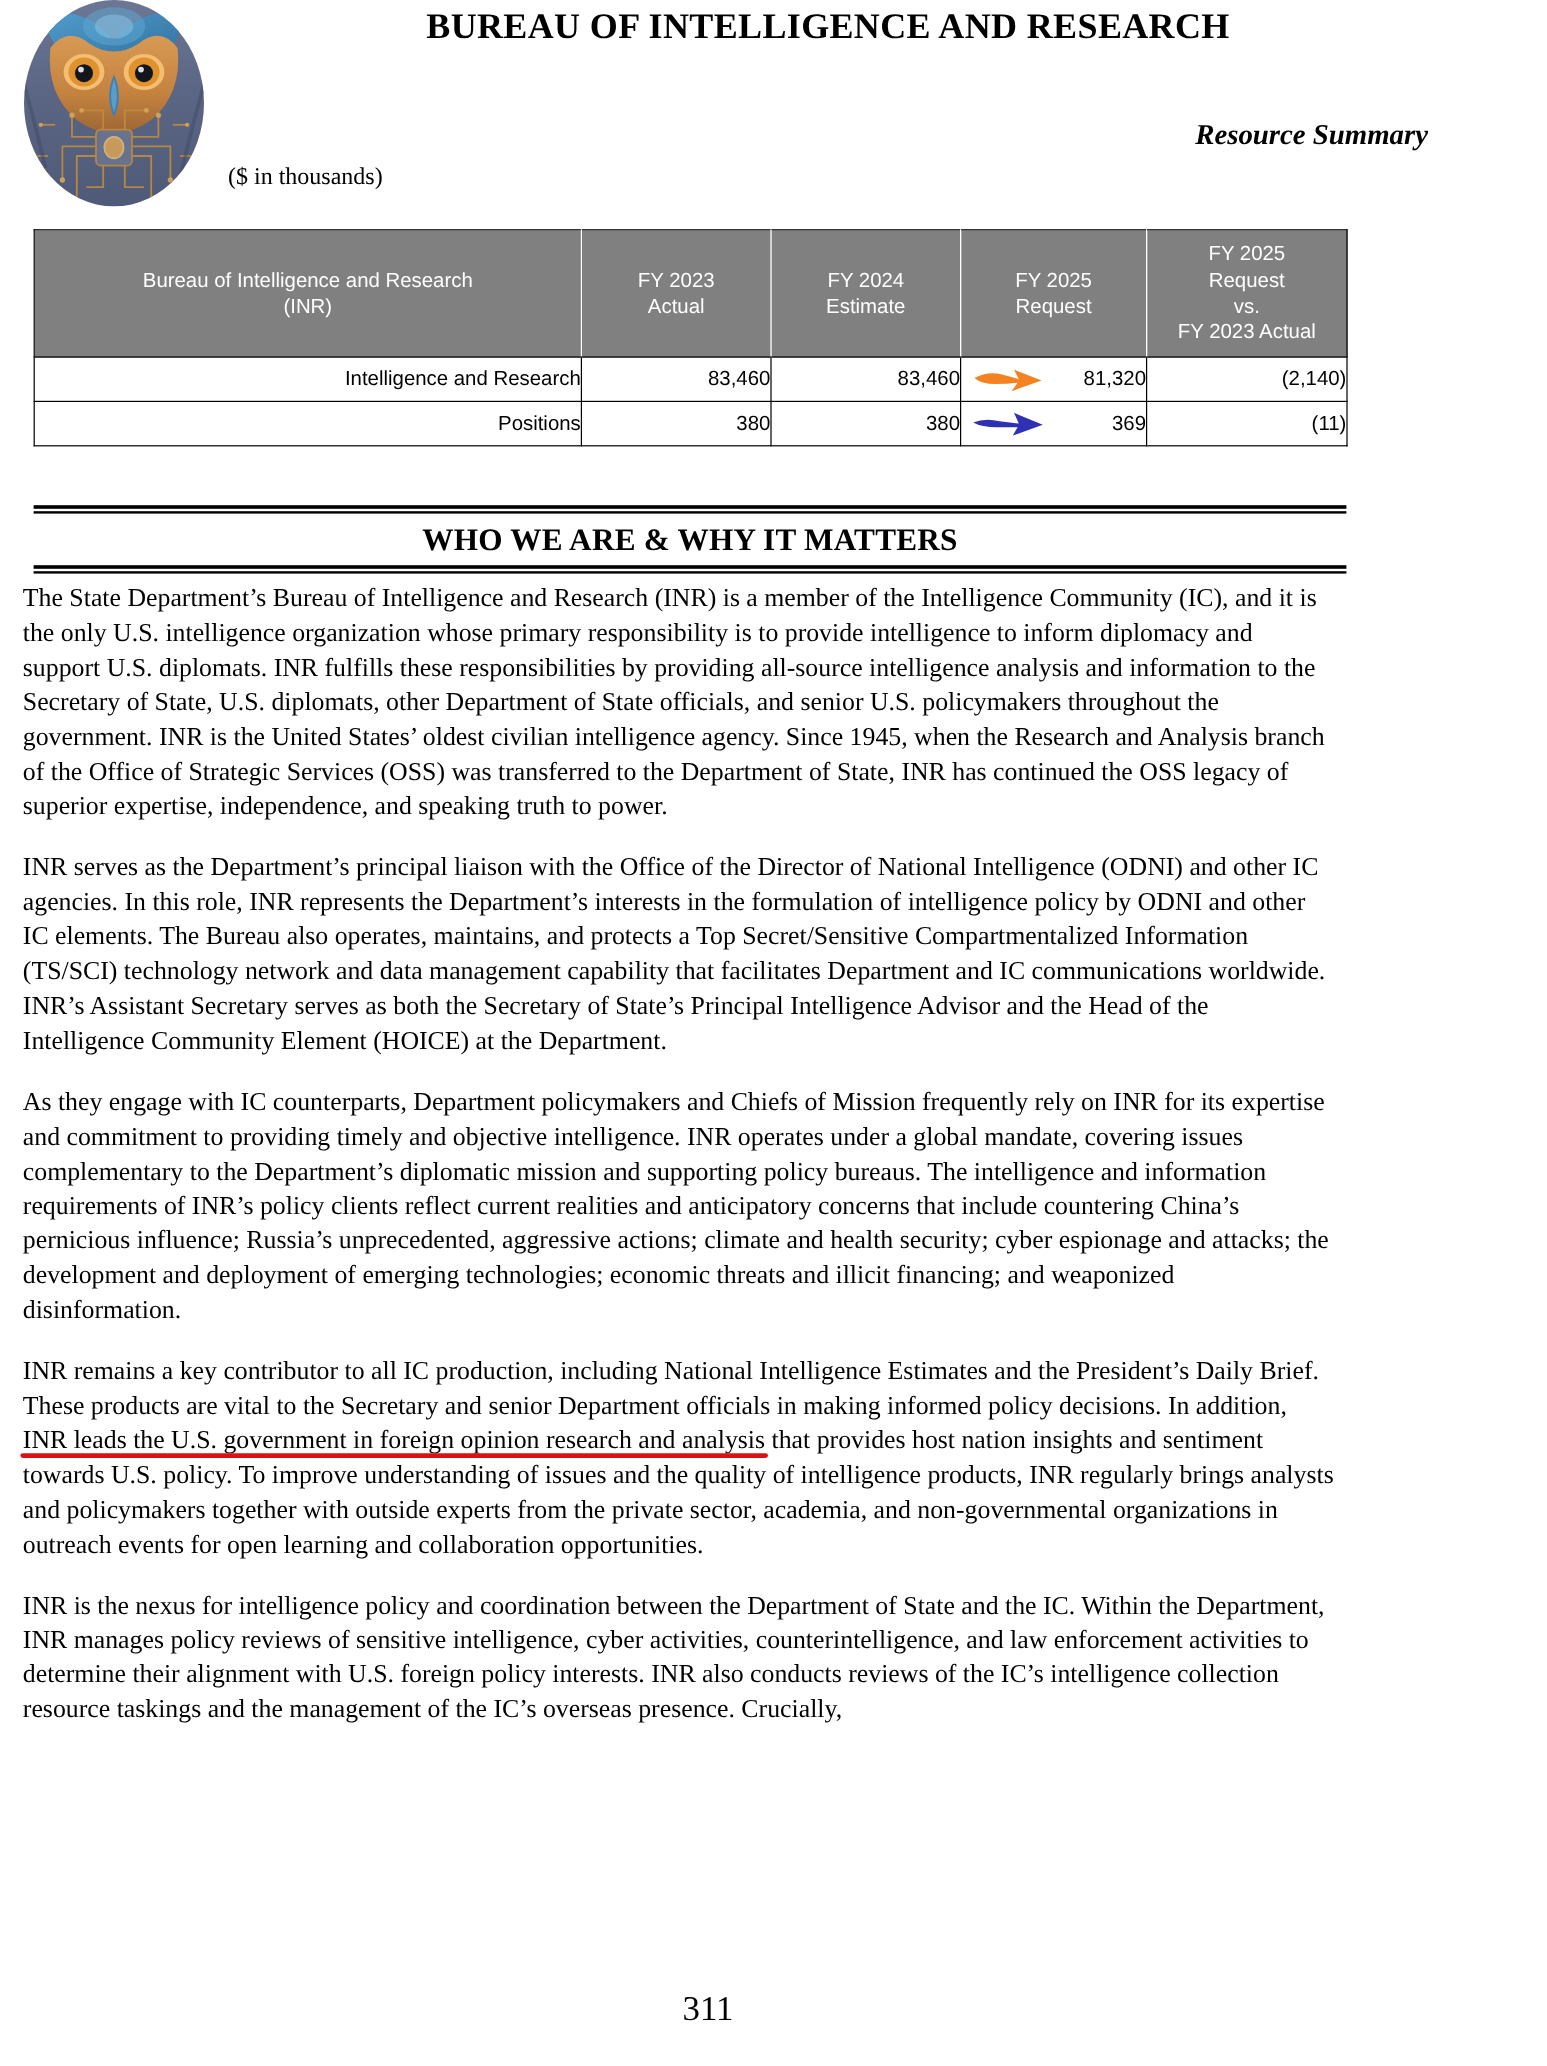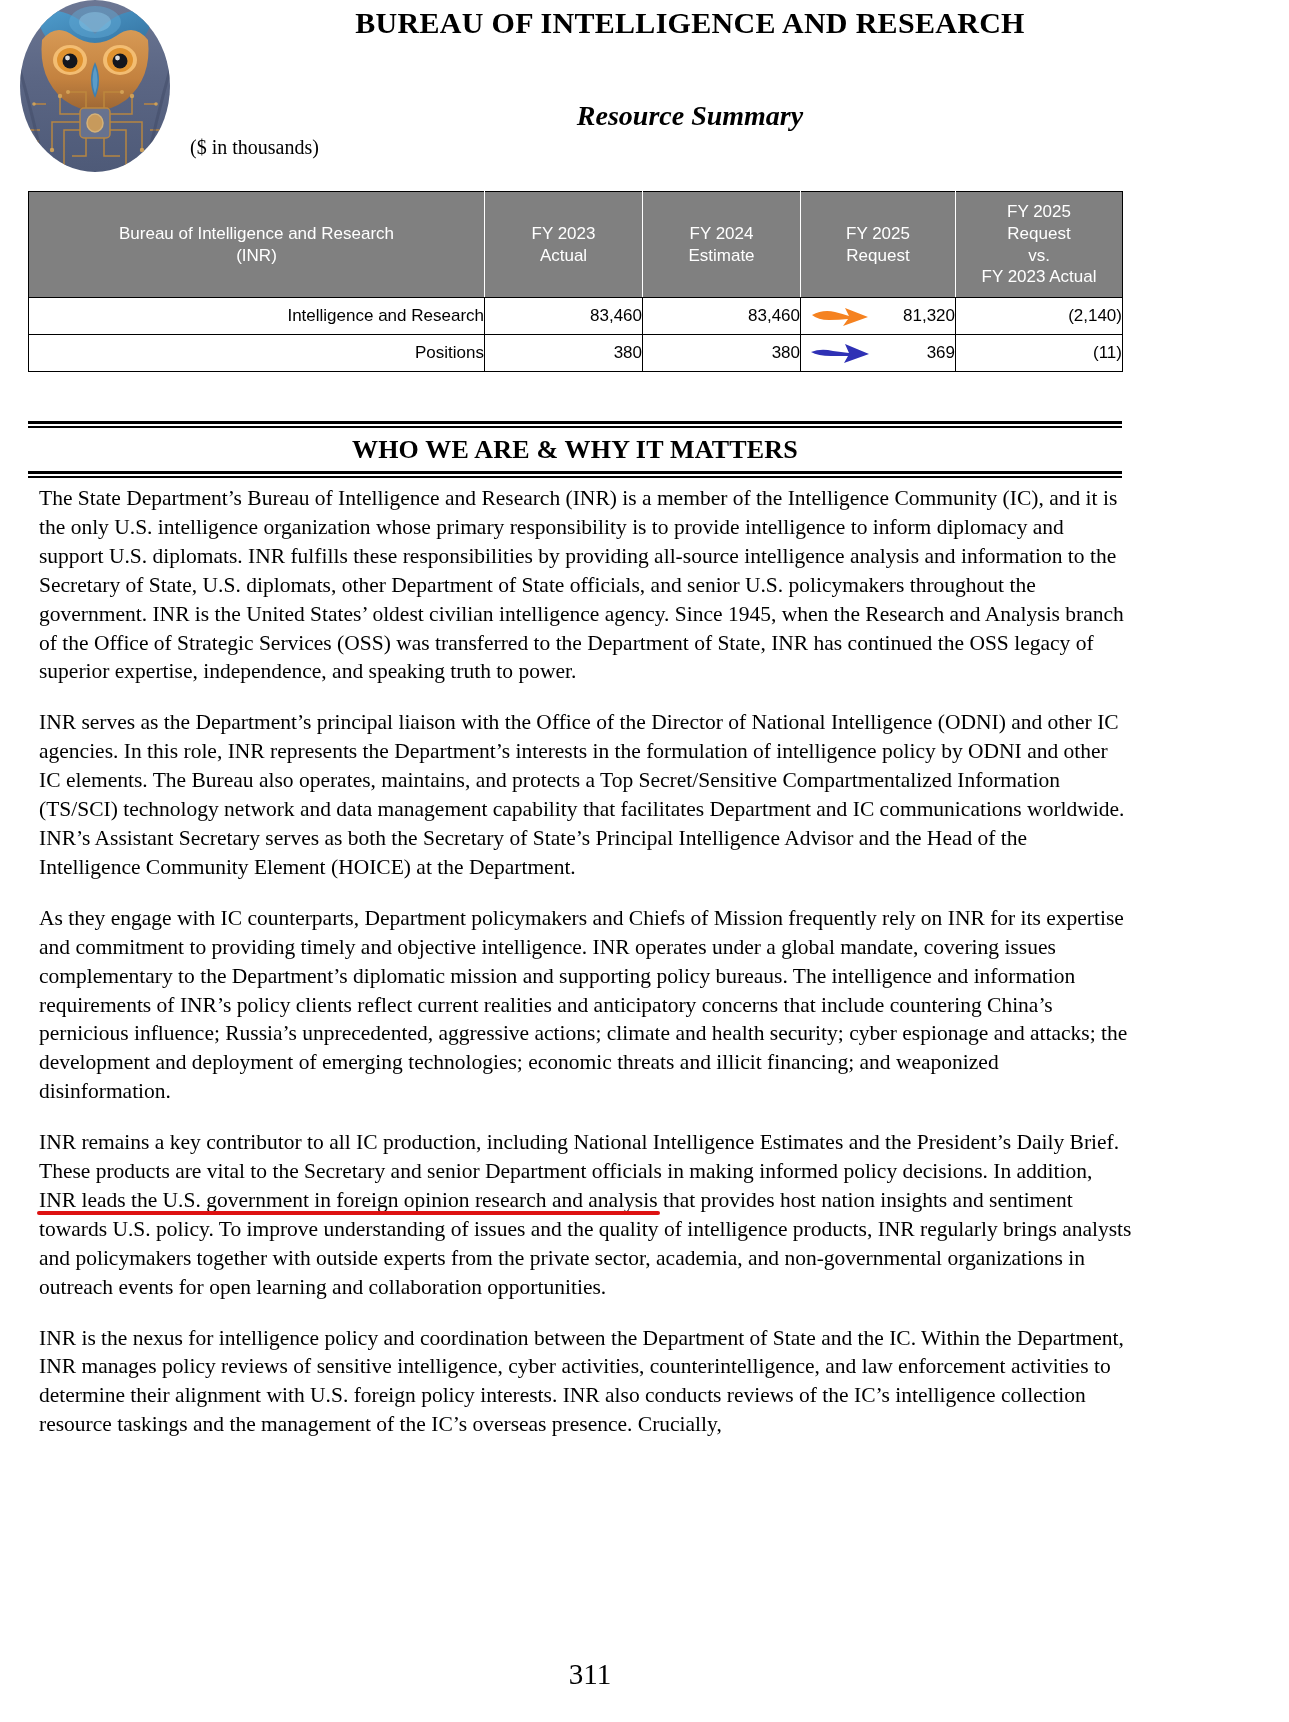--- a/index.html
+++ b/index.html
@@ -37,24 +37,24 @@
     font-family: "Liberation Serif", "DejaVu Serif", serif;
     font-weight: bold;
     font-size: 30px;
     letter-spacing: 0.3px;
   }
   .resource-summary {
     position: absolute;
     left: 190px;
     top: 100px;
     width: 1000px;
-    text-align: center;
+    text-align: right;
     font-weight: bold;
     font-style: italic;
-    font-size: 28px;
+    font-size: 24px;
   }
   .in-thousands {
     position: absolute;
     left: 190px;
     top: 136px;
     width: 1000px;
     text-align: left;
     font-size: 20px;
     font-family: Liberation Serif, serif;
   }
@@ -143,21 +143,21 @@
     text-align: center;
     font-weight: bold;
     font-size: 26px;
     letter-spacing: 0.2px;
     padding: 7px 0 6px;
   }
 
   
   .body-copy {
     position: absolute;
-    left: 39px;
+    left: 19px;
     top: 484px;
     width: 1094px;
     font-size: 21.5px;
     line-height: 1.345;
     text-align: left;
   }
   .body-copy p {
     margin: 0 0 22px 0;
   }
   .body-copy p:last-child { margin-bottom: 0; }

